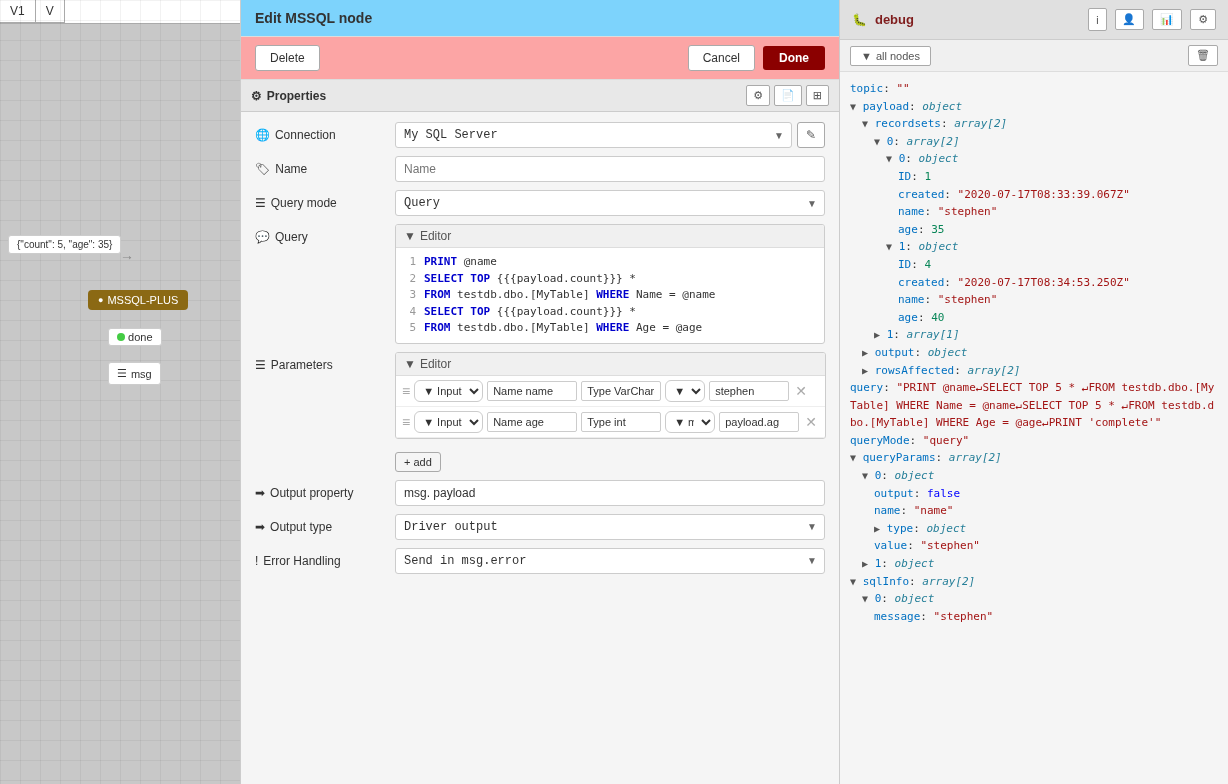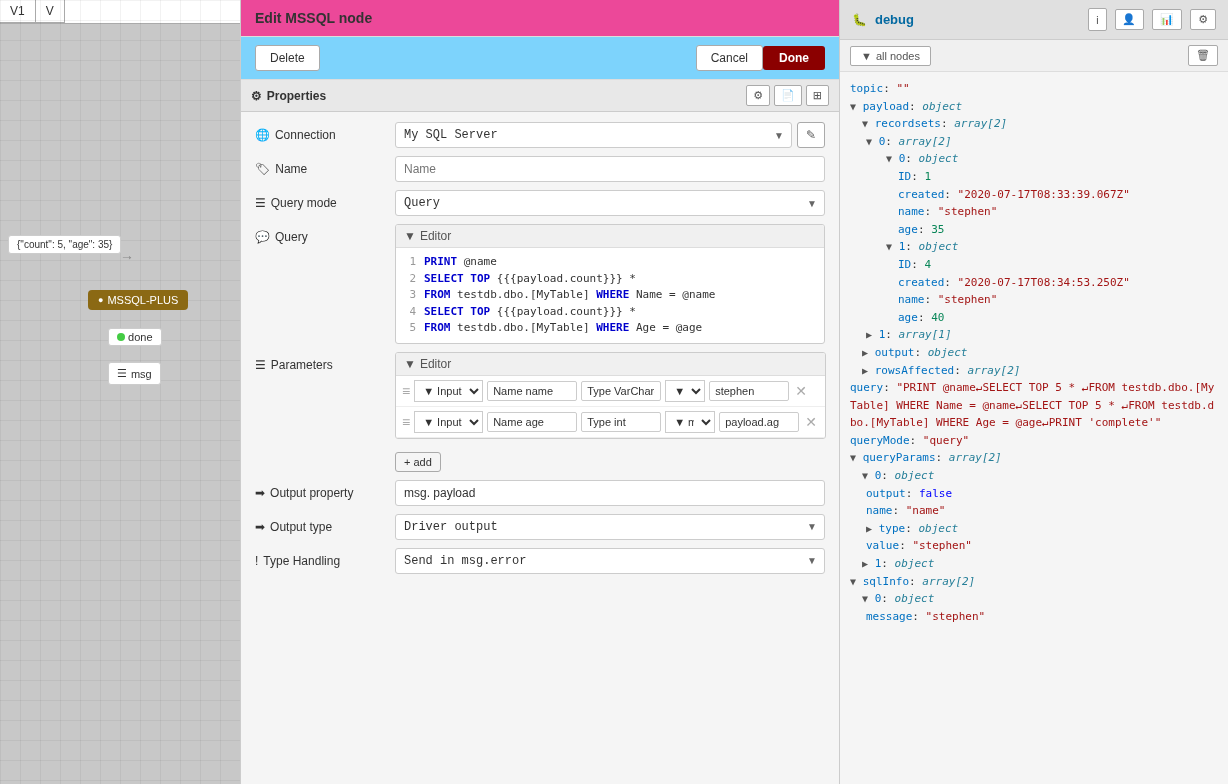--- a/index.html
+++ b/index.html
@@ -35,32 +35,33 @@
       height: 784px;
       background: #f5f5f5;
       border-left: 1px solid #ccc;
       border-right: 1px solid #ccc;
       display: flex;
       flex-direction: column;
       flex-shrink: 0;
       overflow-y: auto;
     }
     .modal-title {
-      background: #ec4899;
+      background: #7dd3fc;
       padding: 10px 14px;
       font-size: 14px;
       font-weight: bold;
       border-bottom: 1px solid #ddd;
       color: #333;
     }
     .modal-actions {
       display: flex;
       align-items: center;
       padding: 8px 14px;
-      background: #7dd3fc;
+      gap: 8px;
+      background: #fca5a5;
       border-bottom: 1px solid #ddd;
     }
     .btn-delete {
       background: #fff;
       border: 1px solid #aaa;
       padding: 5px 14px;
       border-radius: 3px;
       cursor: pointer;
       font-size: 12px;
       color: #333;
@@ -274,21 +275,21 @@
       border-bottom: 1px solid #eee;
     }
     .param-drag {
       color: #aaa;
       font-size: 14px;
       cursor: grab;
     }
     .param-select {
       padding: 3px 4px;
       border: 1px solid #ccc;
-      border-radius: 0;
+      border-radius: 6px;
       font-size: 11px;
       color: #333;
       background: #fff;
     }
     .param-input {
       padding: 3px 5px;
       border: 1px solid #ccc;
       border-radius: 2px;
       font-size: 11px;
       color: #333;
@@ -340,21 +341,21 @@
       background: #e0e0e0;
       padding: 8px 12px;
       display: flex;
       align-items: center;
       gap: 8px;
       border-bottom: 1px solid #ccc;
     }
     .debug-title {
       font-size: 13px;
       font-weight: bold;
-      color: #0369a1;
+      color: #7f1d1d;
       display: flex;
       align-items: center;
       gap: 5px;
     }
     .debug-spacer { flex: 1; }
     .debug-icon-btn {
       background: #fff;
       border: 1px solid #aaa;
       padding: 3px 7px;
       border-radius: 2px;
@@ -406,21 +407,21 @@
       font-size: 10px;
       flex-shrink: 0;
       margin-top: 2px;
     }
     .key-name { color: #0070c1; text-align: center; }
     .val-string { color: #a31515; }
     .val-number { color: #098658; }
     .val-keyword { color: #0000ff; }
     .val-type { color: #267f99; font-style: italic; }
     .indent-1 { margin-left: 12px; }
-    .indent-2 { margin-left: 16px; }
+    .indent-2 { margin-left: 24px; }
     .indent-3 { margin-left: 36px; }
     .indent-4 { margin-left: 48px; }
     .debug-row { display: block; }
   </style>
 </head>
 <body>
 
 <div class="canvas-area">
   <div style="display:flex; background:#fff; border-bottom:1px solid #aaa; padding:0;">
     <div class="canvas-tab">V1</div>
@@ -624,21 +625,21 @@
             <option>Driver output</option>
           </select>
           <span class="select-arrow">▼</span>
         </div>
       </div>
     </div>
 
     <div class="form-row">
       <div class="form-label">
         <span>!</span>
-        <span>Type Handling</span>
+        <span>Error Handling</span>
       </div>
       <div class="form-control">
         <div class="select-wrapper">
           <select class="select-dropdown">
             <option>Send in msg.error</option>
           </select>
           <span class="select-arrow">▼</span>
         </div>
       </div>
     </div>

